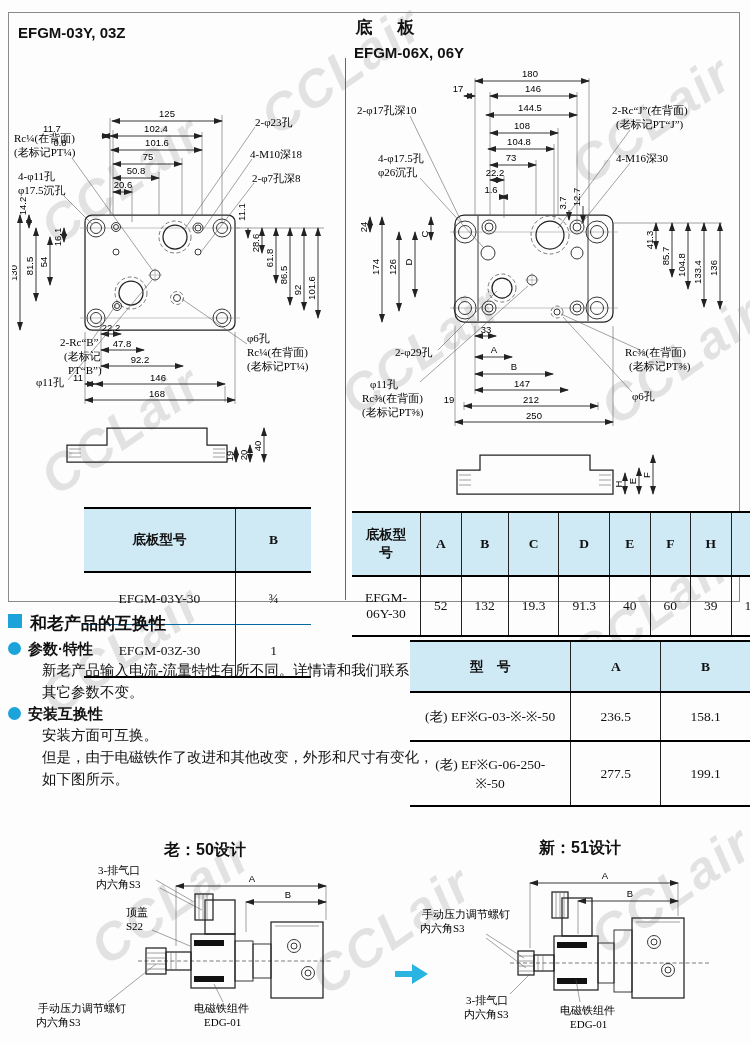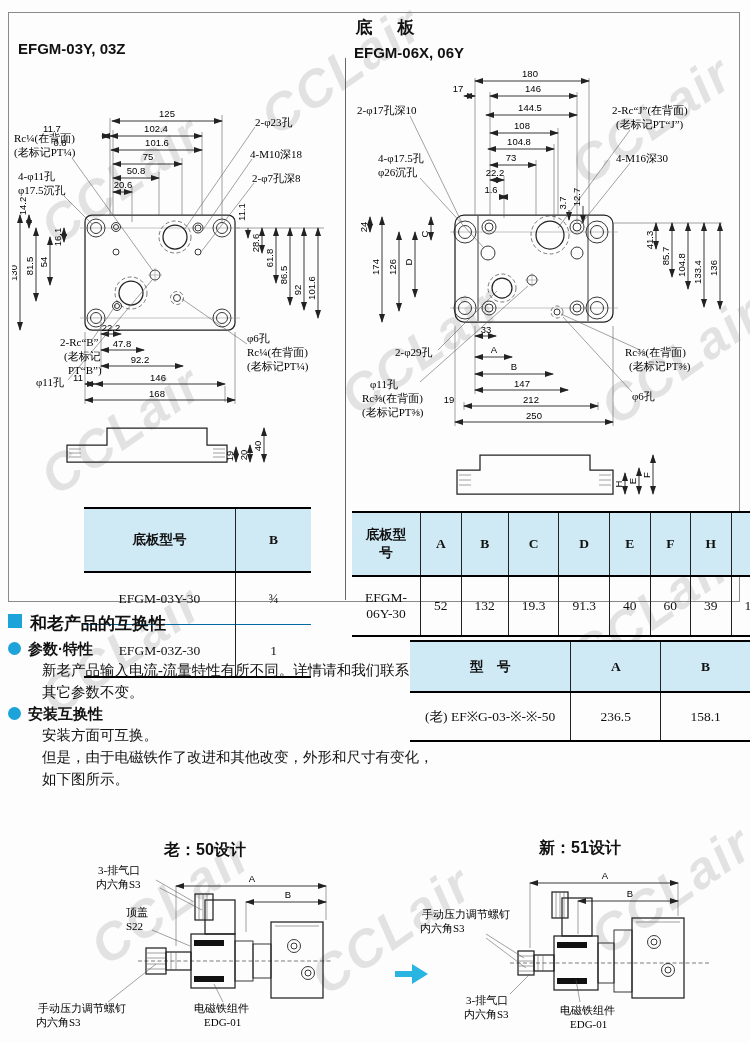--- a/index.html
+++ b/index.html
@@ -53,21 +53,21 @@
 <div class="wm" style="left:590px;top:330px">CCLair</div>
 <div class="wm" style="left:30px;top:620px">CCLair</div>
 <div class="wm" style="left:560px;top:580px">CCLair</div>
 <div class="wm" style="left:80px;top:870px">CCLair</div>
 <div class="wm" style="left:300px;top:900px">CCLair</div>
 <div class="wm" style="left:580px;top:860px">CCLair</div>
 
 <div class="frame"></div>
 <div class="vdiv"></div>
 <div class="pgtitle">底　板</div>
-<div class="mh" style="left:18px;top:40px">EFGM-03Y, 03Z</div>
+<div class="mh" style="left:18px;top:24px">EFGM-03Y, 03Z</div>
 <div class="mh" style="left:354px;top:44px">EFGM-06X, 06Y</div>
 
 <svg class="abs" style="left:12px;top:90px" width="333" height="330" viewBox="0 0 333 330">
   <g>
     <rect class="pt" x="73" y="125" width="150" height="115" rx="7"></rect>
     <line class="cl" x1="68" y1="138" x2="228" y2="138"></line>
     <line class="cl" x1="68" y1="228" x2="228" y2="228"></line>
     <circle class="pt2" cx="84" cy="138" r="9"></circle>
       <circle class="pt2" cx="84" cy="138" r="5.5"></circle>
     <circle class="pt2" cx="210" cy="138" r="9"></circle>
@@ -417,20 +417,25 @@
       <tr class="th">
     <td style="width:155px;height:23px">型　号</td>
     <td class="bl" style="width:70px">A</td>
     <td class="bl" style="width:70px">B</td>
   </tr>
   <tr>
     <td style="height:21px">(老) EF※G-03-※-※-50</td>
     <td class="bl">236.5</td>
     <td class="bl">158.1</td>
   </tr>
+  <tr class="rT">
+    <td style="height:21px">(老) EF※G-06-250-※-50</td>
+    <td class="bl">277.5</td>
+    <td class="bl">199.1</td>
+  </tr>
 </tbody>
   </table>
 
 <div class="dtitle" style="left:115px;top:840px;width:180px">老：50设计</div>
 <div class="dtitle" style="left:500px;top:838px;width:160px">新：51设计</div>
 
 <svg class="abs" style="left:28px;top:856px" width="335" height="187" viewBox="0 0 335 187">
   <g>
     <line class="dsh" x1="110" y1="105" x2="305" y2="105"></line>
     <rect class="pt" x="118" y="92" width="20" height="26"></rect>

